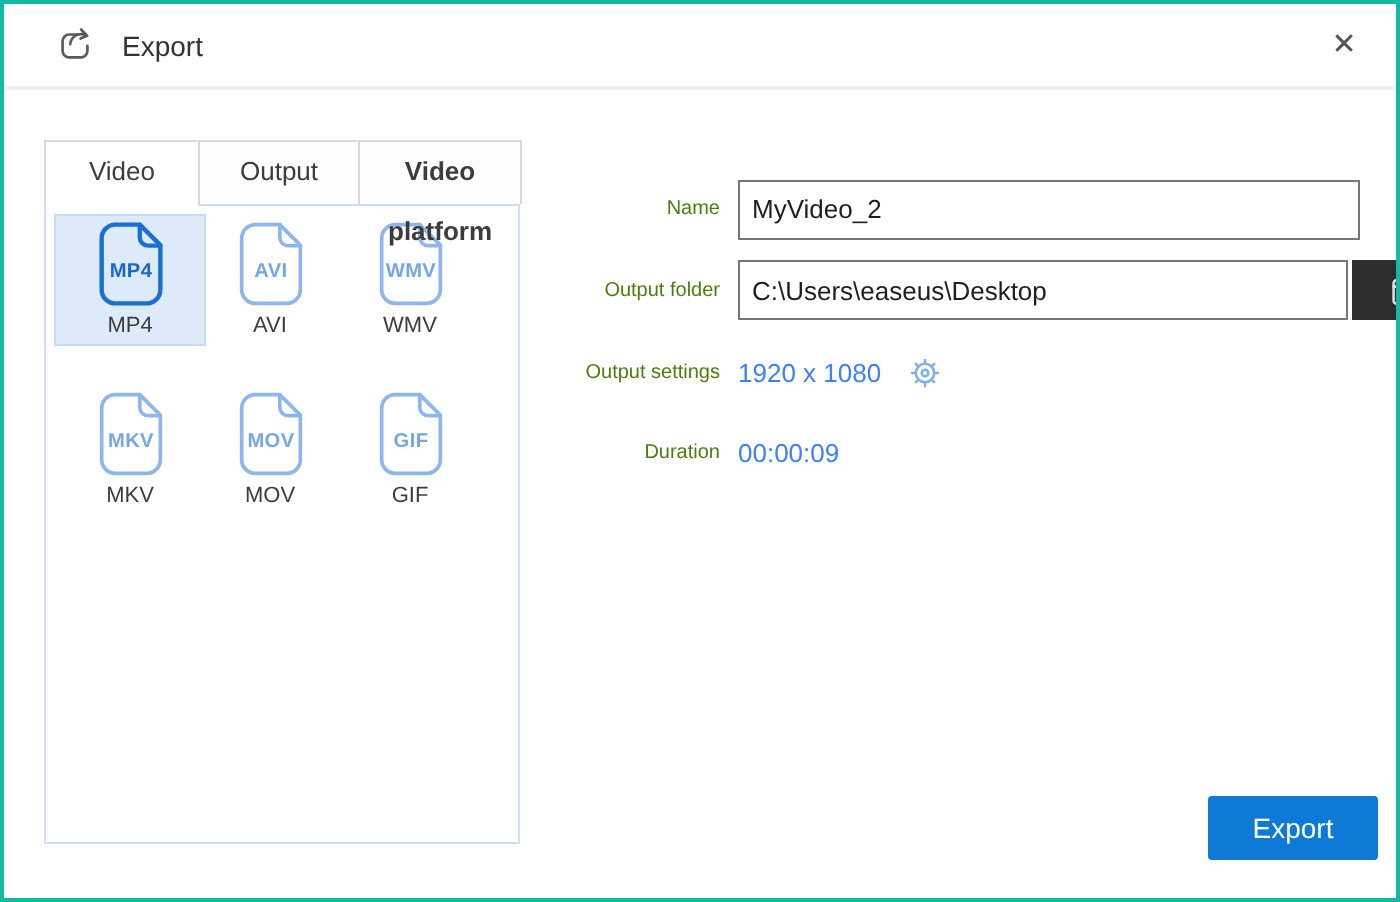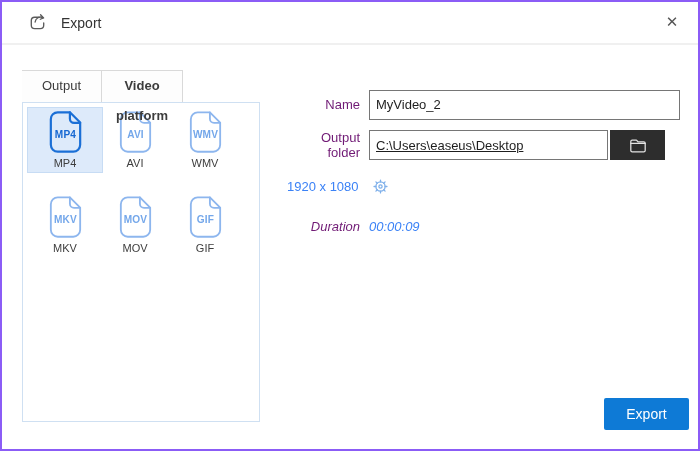--- a/index.html
+++ b/index.html
@@ -3,21 +3,21 @@
 <meta charset="utf-8">
 <style>
   html, body { margin:0; padding:0; }
   body {
     width:700px; height:451px; overflow:hidden;
     font-family:"Liberation Sans", sans-serif;
     background:#ffffff;
   }
   .window {
     position:relative; width:700px; height:451px; box-sizing:border-box;
-    border:2px solid #8b5cf6; background:#fff; overflow:hidden;
+    border:2px solid #14b8a6; background:#fff; overflow:hidden;
   }
 
   
   .titlebar {
     position:absolute; top:0; left:0; right:0; height:41px;
     border-bottom:2px solid #f0f0f0; display:flex; align-items:center;
     background:#fff;
   }
   .titlebar .app-icon { margin-left:25px; display:flex; }
   .titlebar .title { margin-left:13px; font-size:14px; color:#333; }
@@ -63,33 +63,33 @@
     font-size:11px; font-weight:bold; letter-spacing:0.2px;
   }
   .tile.selected .file-icon .body, .tile.selected .file-icon .flap {
     stroke:#1a6fd6; stroke-width:2.4;
   }
   .tile.selected .file-icon text { fill:#1668d2; }
   .caption { font-size:11px; color:#3d3d3d; margin-top:3px; }
 
   
   .frow { position:absolute; left:285px; display:flex; align-items:center; }
-  .flabel { width:73px; text-align:right; font-size:13px; color:#701a75; margin-right:9px; flex:none; }
+  .flabel { width:73px; text-align:right; font-size:10px; color:#4d7c0f; margin-right:9px; flex:none; }
   .row-name { top:90px; height:25px; }
   .row-folder { top:128px; height:30px; }
   .row-settings { top:174px; height:20px; }
-  .row-duration { top:214px; height:20px;font-style:italic; }
+  .row-duration { top:214px; height:20px; }
 
   .text-input {
     box-sizing:border-box; border:1px solid #767676; background:#fff;
     font-family:"Liberation Sans", sans-serif; font-size:13px; color:#1e1e1e;
     padding:0 6px; outline:none;
   }
   .name-input { width:311px; height:30px; }
-  .folder-input { width:239px; height:30px;text-decoration:underline; }
+  .folder-input { width:305px; height:30px; }
   .folder-btn {
     width:55px; height:30px; margin-left:2px; background:#2d2d2d; border:none;
     display:flex; align-items:center; justify-content:center; cursor:pointer; padding:0;
   }
   .value-text { font-size:13px; color:#3b82f6; }
   .gear-btn { background:none; border:none; padding:0; margin-left:13px; display:flex; cursor:pointer; }
 
   
   .export-btn {
     position:absolute; left:602px; top:396px; width:85px; height:32px;
@@ -108,20 +108,21 @@
         <path d="M12.5 5.5 H8 A3.5 3.5 0 0 0 4.5 9 v5 A3.5 3.5 0 0 0 8 17.5 h6 a3.5 3.5 0 0 0 3.5-3.5 V11.5"></path>
         <path d="M8.5 10.5 C9 6.3 13.2 4.2 16.6 5.9"></path>
         <path d="M14.2 2.9 L17.4 6.2 L13.9 7.6"></path>
       </svg>
     </span>
     <span class="title">Export</span>
     <button class="close-btn">✕</button>
   </div>
 
   <div class="tabs">
+    <div class="tab tab-video active">Video</div>
     <div class="tab tab-audio">Output</div>
     <div class="tab tab-platform">Video platform</div>
   </div>
 
   <div class="format-panel">
     <div class="format-grid">
 
       <div class="tile selected">
         <svg class="file-icon" viewBox="0 0 40 48">
           <path class="body" d="M24.8 2.5 H11.5 A7.5 7.5 0 0 0 4 10 v28 a7.5 7.5 0 0 0 7.5 7.5 h17 A7.5 7.5 0 0 0 36 38 V13.7 Z"></path>
@@ -191,20 +192,21 @@
       <span style="display:flex;">
         <svg width="20" height="18" viewBox="0 0 22 20" fill="none" stroke="#e3e3e3" stroke-width="1.4" stroke-linejoin="round" stroke-linecap="round">
           <path d="M3 8.2 V6.2 A1.6 1.6 0 0 1 4.6 4.6 h4.6 l1.8 1.8 h6.4 A1.6 1.6 0 0 1 19 8 v8 a1.6 1.6 0 0 1 -1.6 1.6 H4.6 A1.6 1.6 0 0 1 3 16 Z"></path>
           <path d="M3 8.2 H19"></path>
         </svg>
       </span>
     </button>
   </div>
 
   <div class="frow row-settings">
+    <span class="flabel">Output settings</span>
     <span class="value-text">1920 x 1080</span>
     <button class="gear-btn">
       <span style="display:flex;">
         <svg width="17" height="17" viewBox="0 0 20 20" fill="none" stroke="#7fb0ea" stroke-width="1.5" stroke-linecap="round">
           <circle cx="10" cy="10" r="5.4"></circle>
           <circle cx="10" cy="10" r="1.9"></circle>
           <path d="M10 4.6 V2.4"></path>
             <path d="M10 15.4 V17.6"></path>
           <path d="M4.6 10 H2.4"></path>
             <path d="M15.4 10 H17.6"></path>

